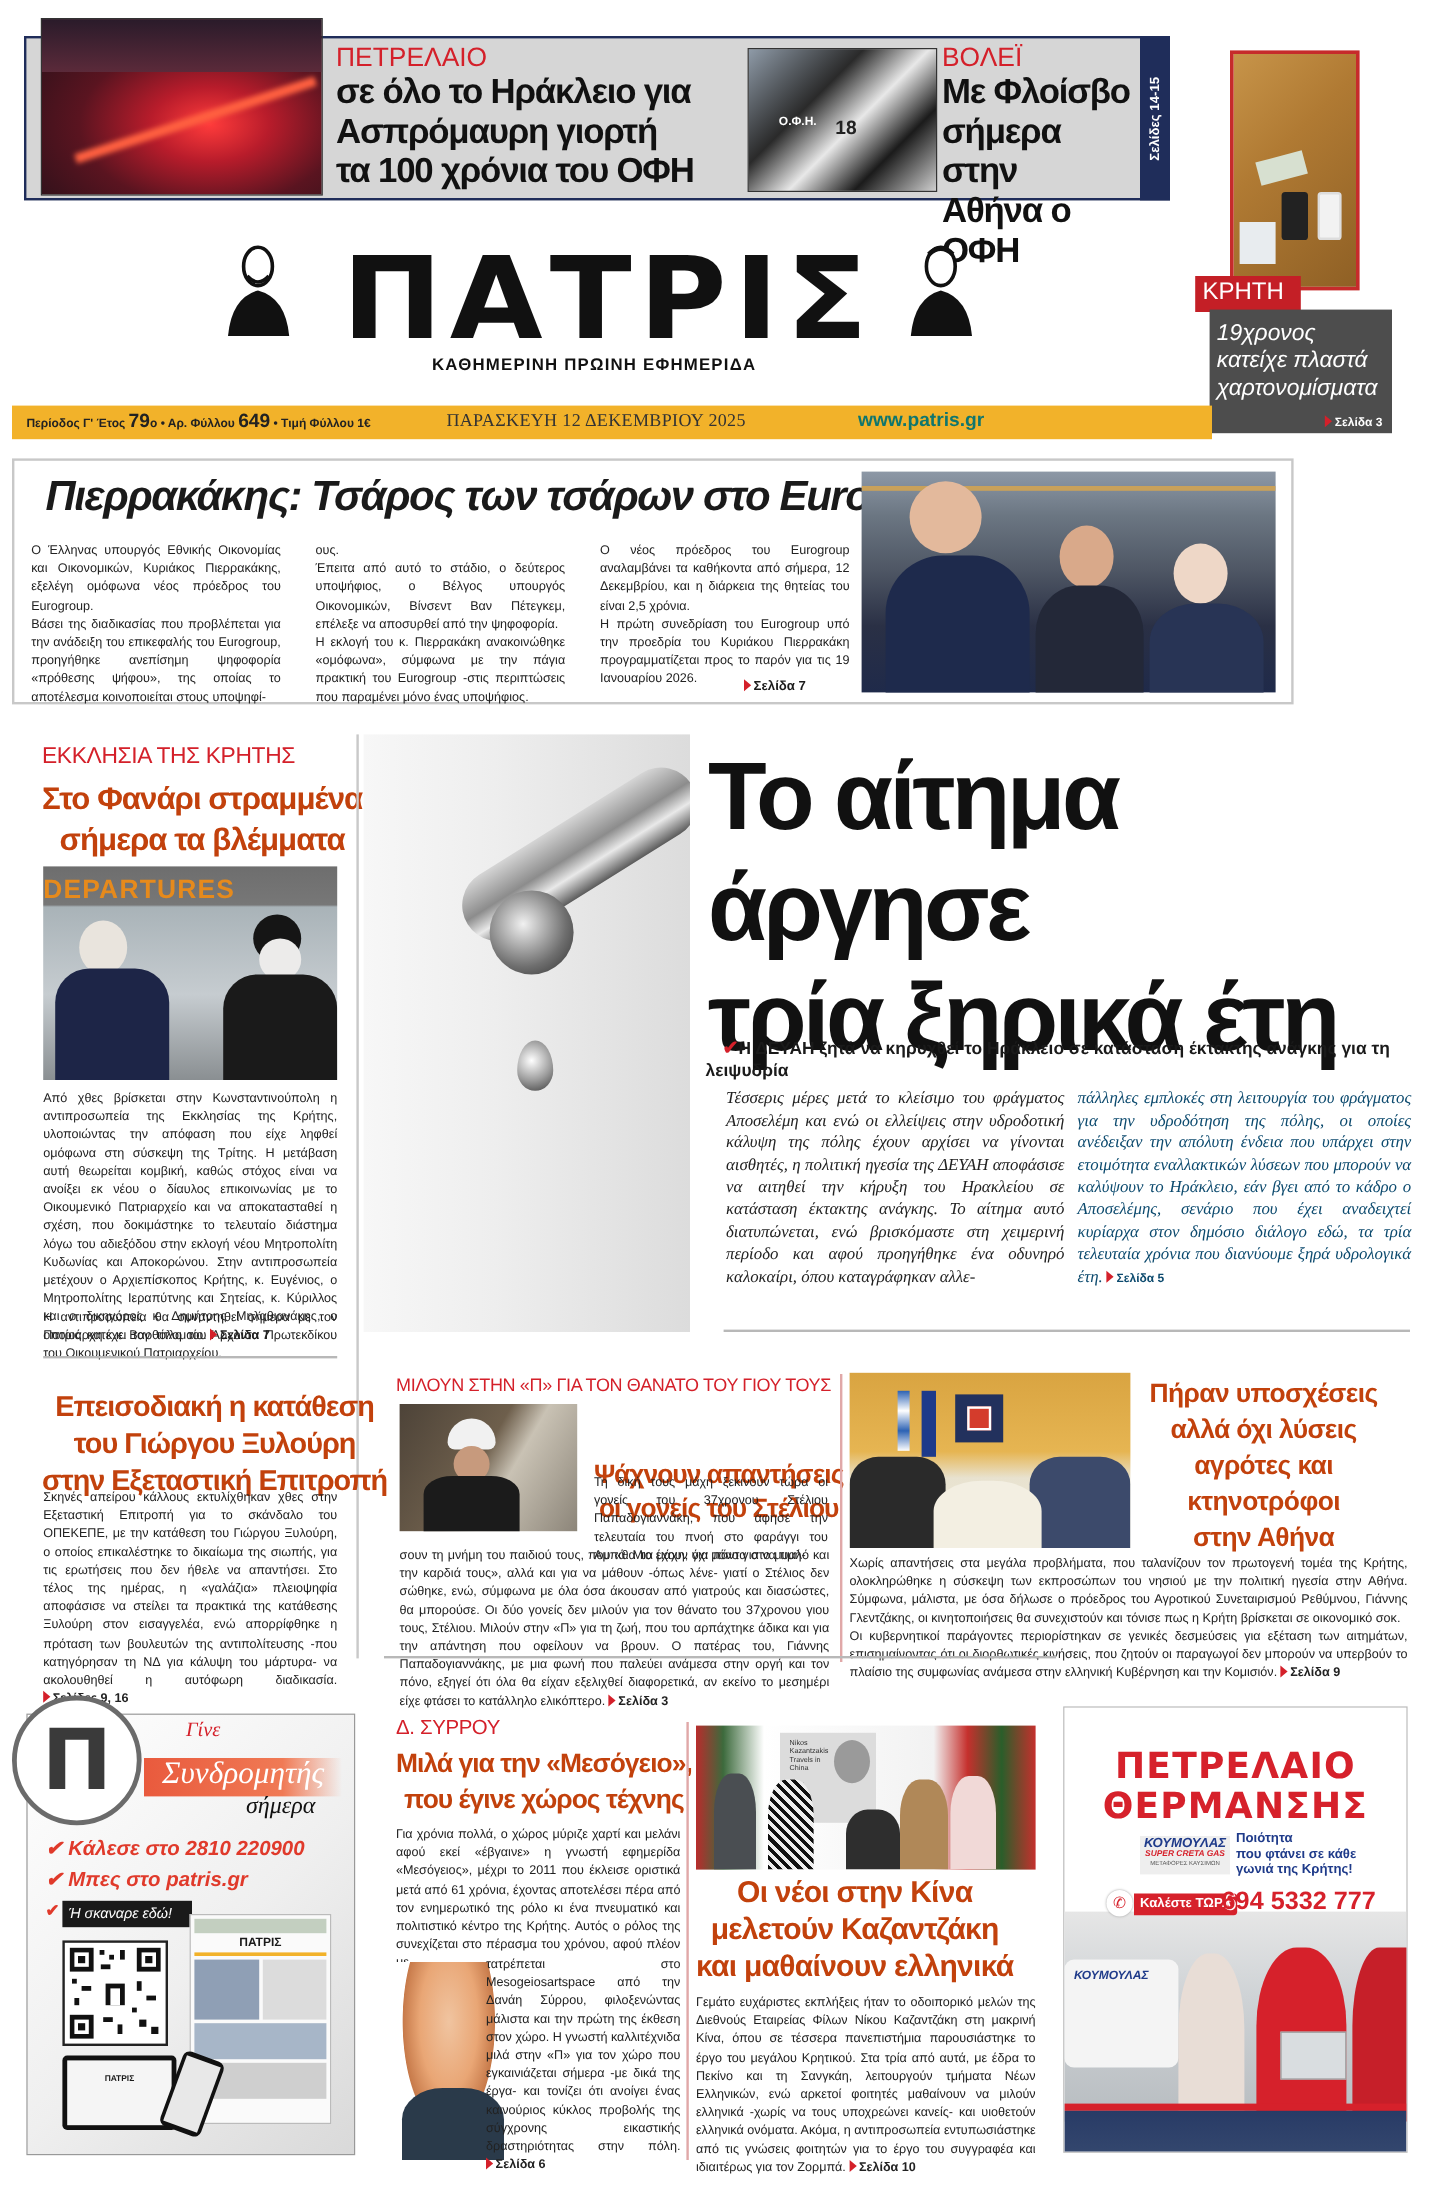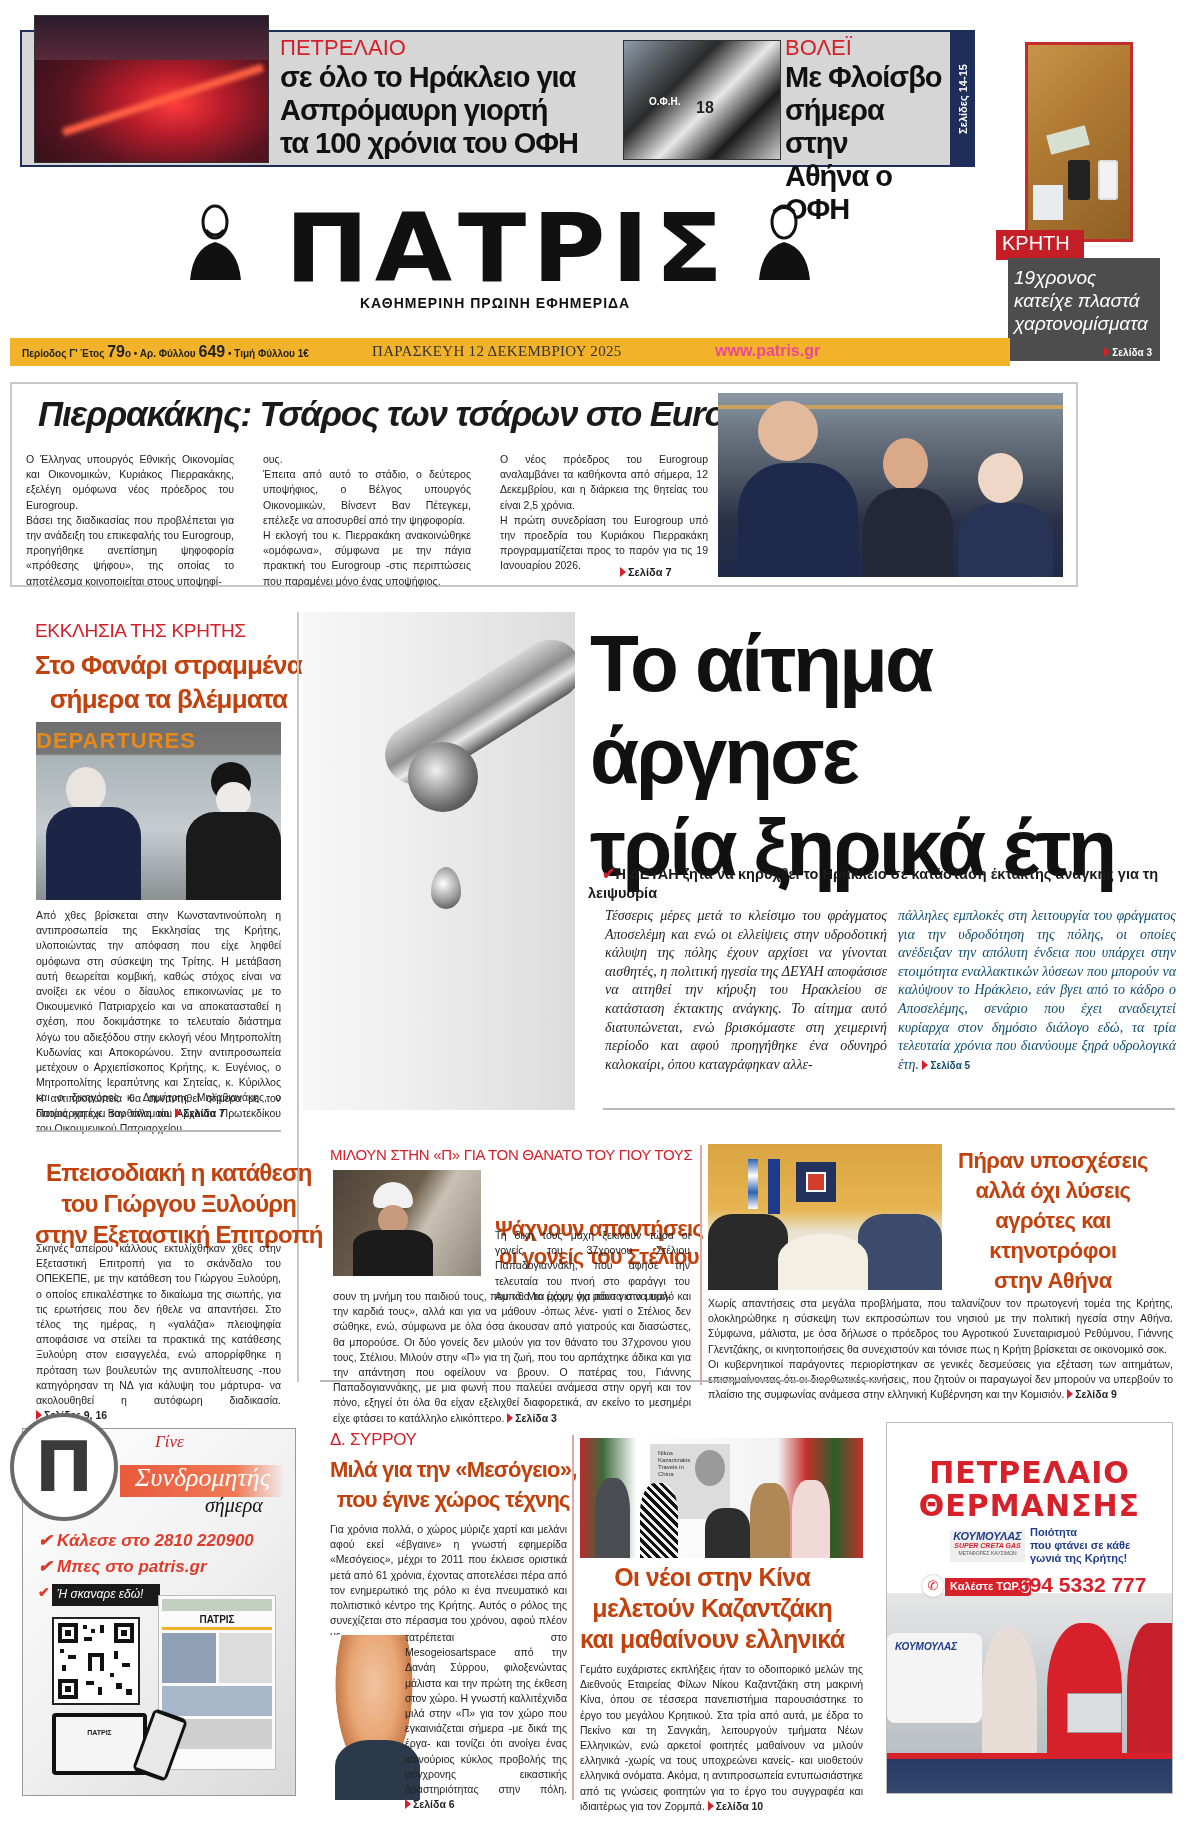--- a/index.html
+++ b/index.html
@@ -101,21 +101,21 @@
 
 <div class="abs" id="infobar"></div>
 <div class="abs cond" style="left:22px; top:343px; font-size:10px; font-weight:bold; color:#222; white-space:nowrap;">
   <span>Περίοδος Γ' Έτος</span>
   <span style="font-size:16px;">79</span><span>ο</span>
   <span>• Αρ. Φύλλου</span>
   <span style="font-size:16px;">649</span>
   <span>• Τιμή Φύλλου 1€</span>
 </div>
 <div class="abs" style="left:372px; top:343px; font-family:'Liberation Serif', serif; font-size:15px; color:#333; letter-spacing:0.3px;">ΠΑΡΑΣΚΕΥΗ 12 ΔΕΚΕΜΒΡΙΟΥ 2025</div>
-<div class="abs" style="left:715px; top:342px; font-size:16px; font-weight:bold; color:#ec4899;">www.patris.gr</div>
+<div class="abs" style="left:715px; top:342px; font-size:16px; font-weight:bold; color:#0f766e;">www.patris.gr</div>
 
 <div class="abs" id="lead"></div>
 <div class="abs cond" style="left:38px; top:394px; font-size:35px; font-style:italic; font-weight:bold; letter-spacing:-1.2px; color:#1a1a1a;">Πιερρακάκης: Τσάρος των τσάρων στο Eurogroup</div>
 <div class="abs body-text" style="left:26px; top:452px; width:208px; white-space:pre-line;">Ο Έλληνας υπουργός Εθνικής Οικονομίας και Οικονομικών, Κυριάκος Πιερρακάκης, εξελέγη ομόφωνα νέος πρόεδρος του Eurogroup.
 Βάσει της διαδικασίας που προβλέπεται για την ανάδειξη του επικεφαλής του Eurogroup, προηγήθηκε ανεπίσημη ψηφοφορία «πρόθεσης ψήφου», της οποίας το αποτέλεσμα κοινοποιείται στους υποψηφί-</div>
 <div class="abs body-text" style="left:263px; top:452px; width:208px; white-space:pre-line;">ους.
 Έπειτα από αυτό το στάδιο, ο δεύτερος υποψήφιος, ο Βέλγος υπουργός Οικονομικών, Βίνσεντ Βαν Πέτεγκεμ, επέλεξε να αποσυρθεί από την ψηφοφορία.
 Η εκλογή του κ. Πιερρακάκη ανακοινώθηκε «ομόφωνα», σύμφωνα με την πάγια πρακτική του Eurogroup -στις περιπτώσεις που παραμένει μόνο ένας υποψήφιος.</div>
 <div class="abs body-text" style="left:500px; top:452px; width:208px; white-space:pre-line;">Ο νέος πρόεδρος του Eurogroup αναλαμβάνει τα καθήκοντα από σήμερα, 12 Δεκεμβρίου, και η διάρκεια της θητείας του είναι 2,5 χρόνια.
 Η πρώτη συνεδρίαση του Eurogroup υπό την προεδρία του Κυριάκου Πιερρακάκη προγραμματίζεται προς το παρόν για τις 19 Ιανουαρίου 2026.</div>

